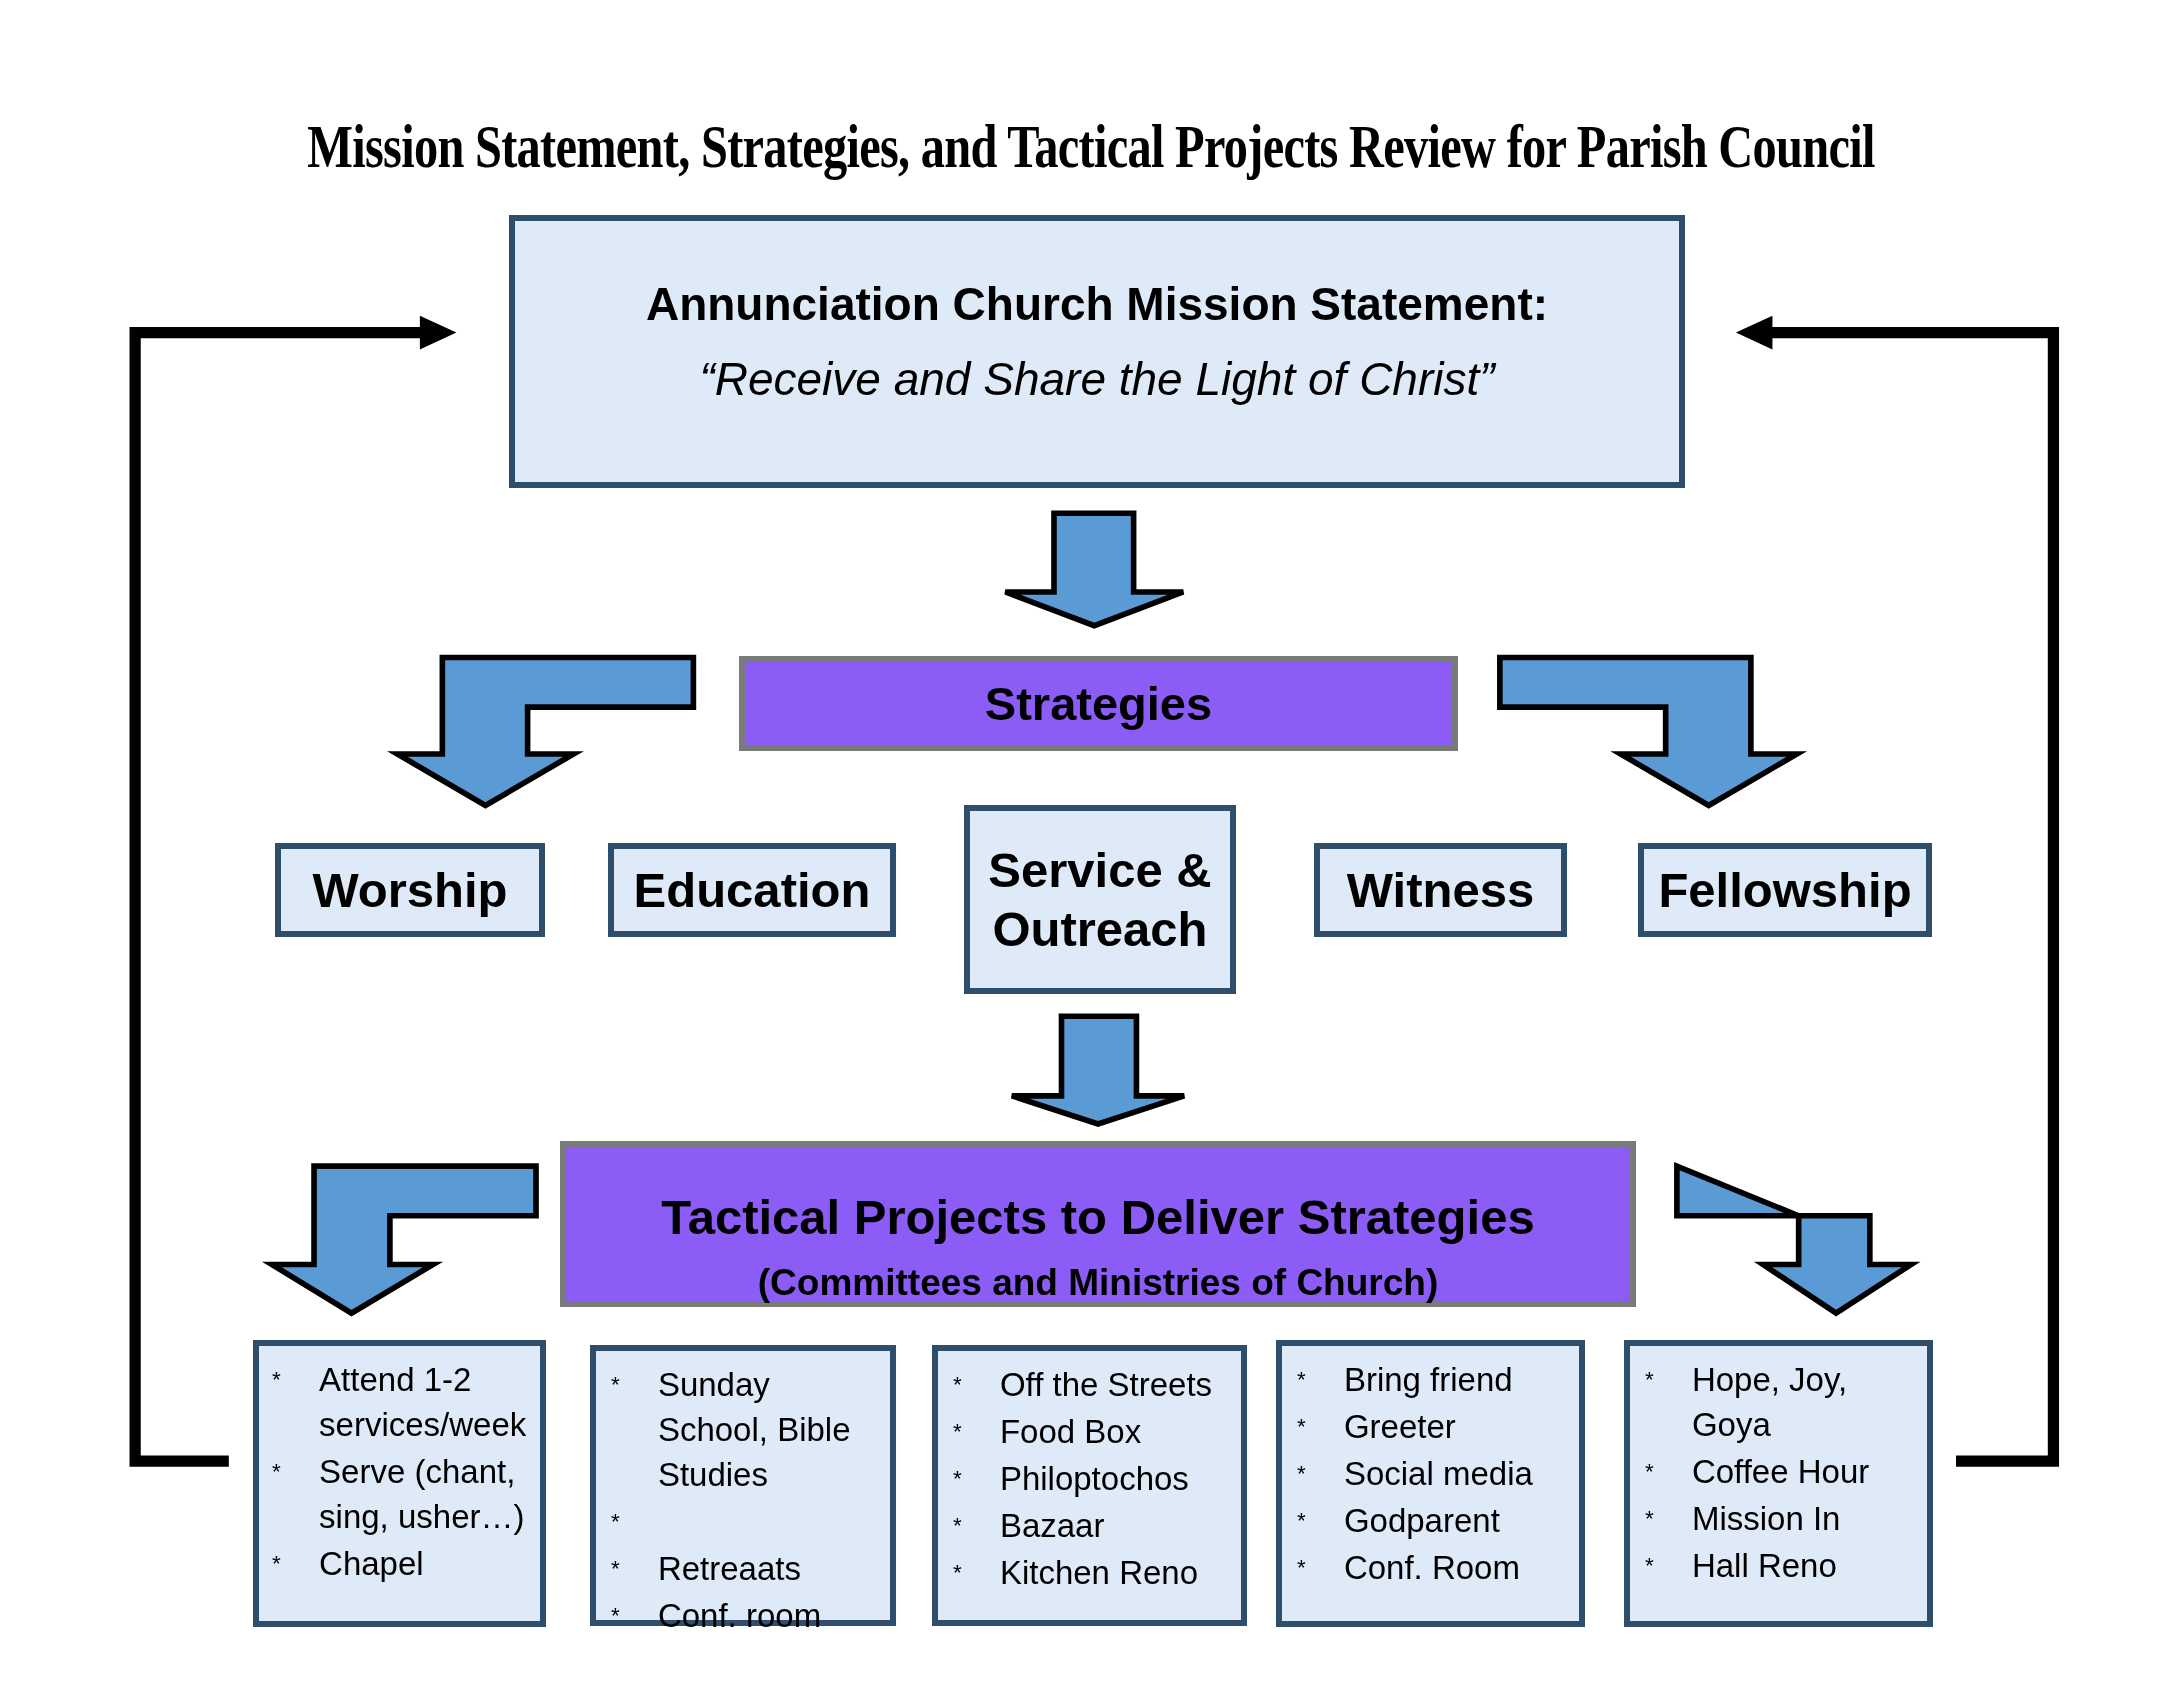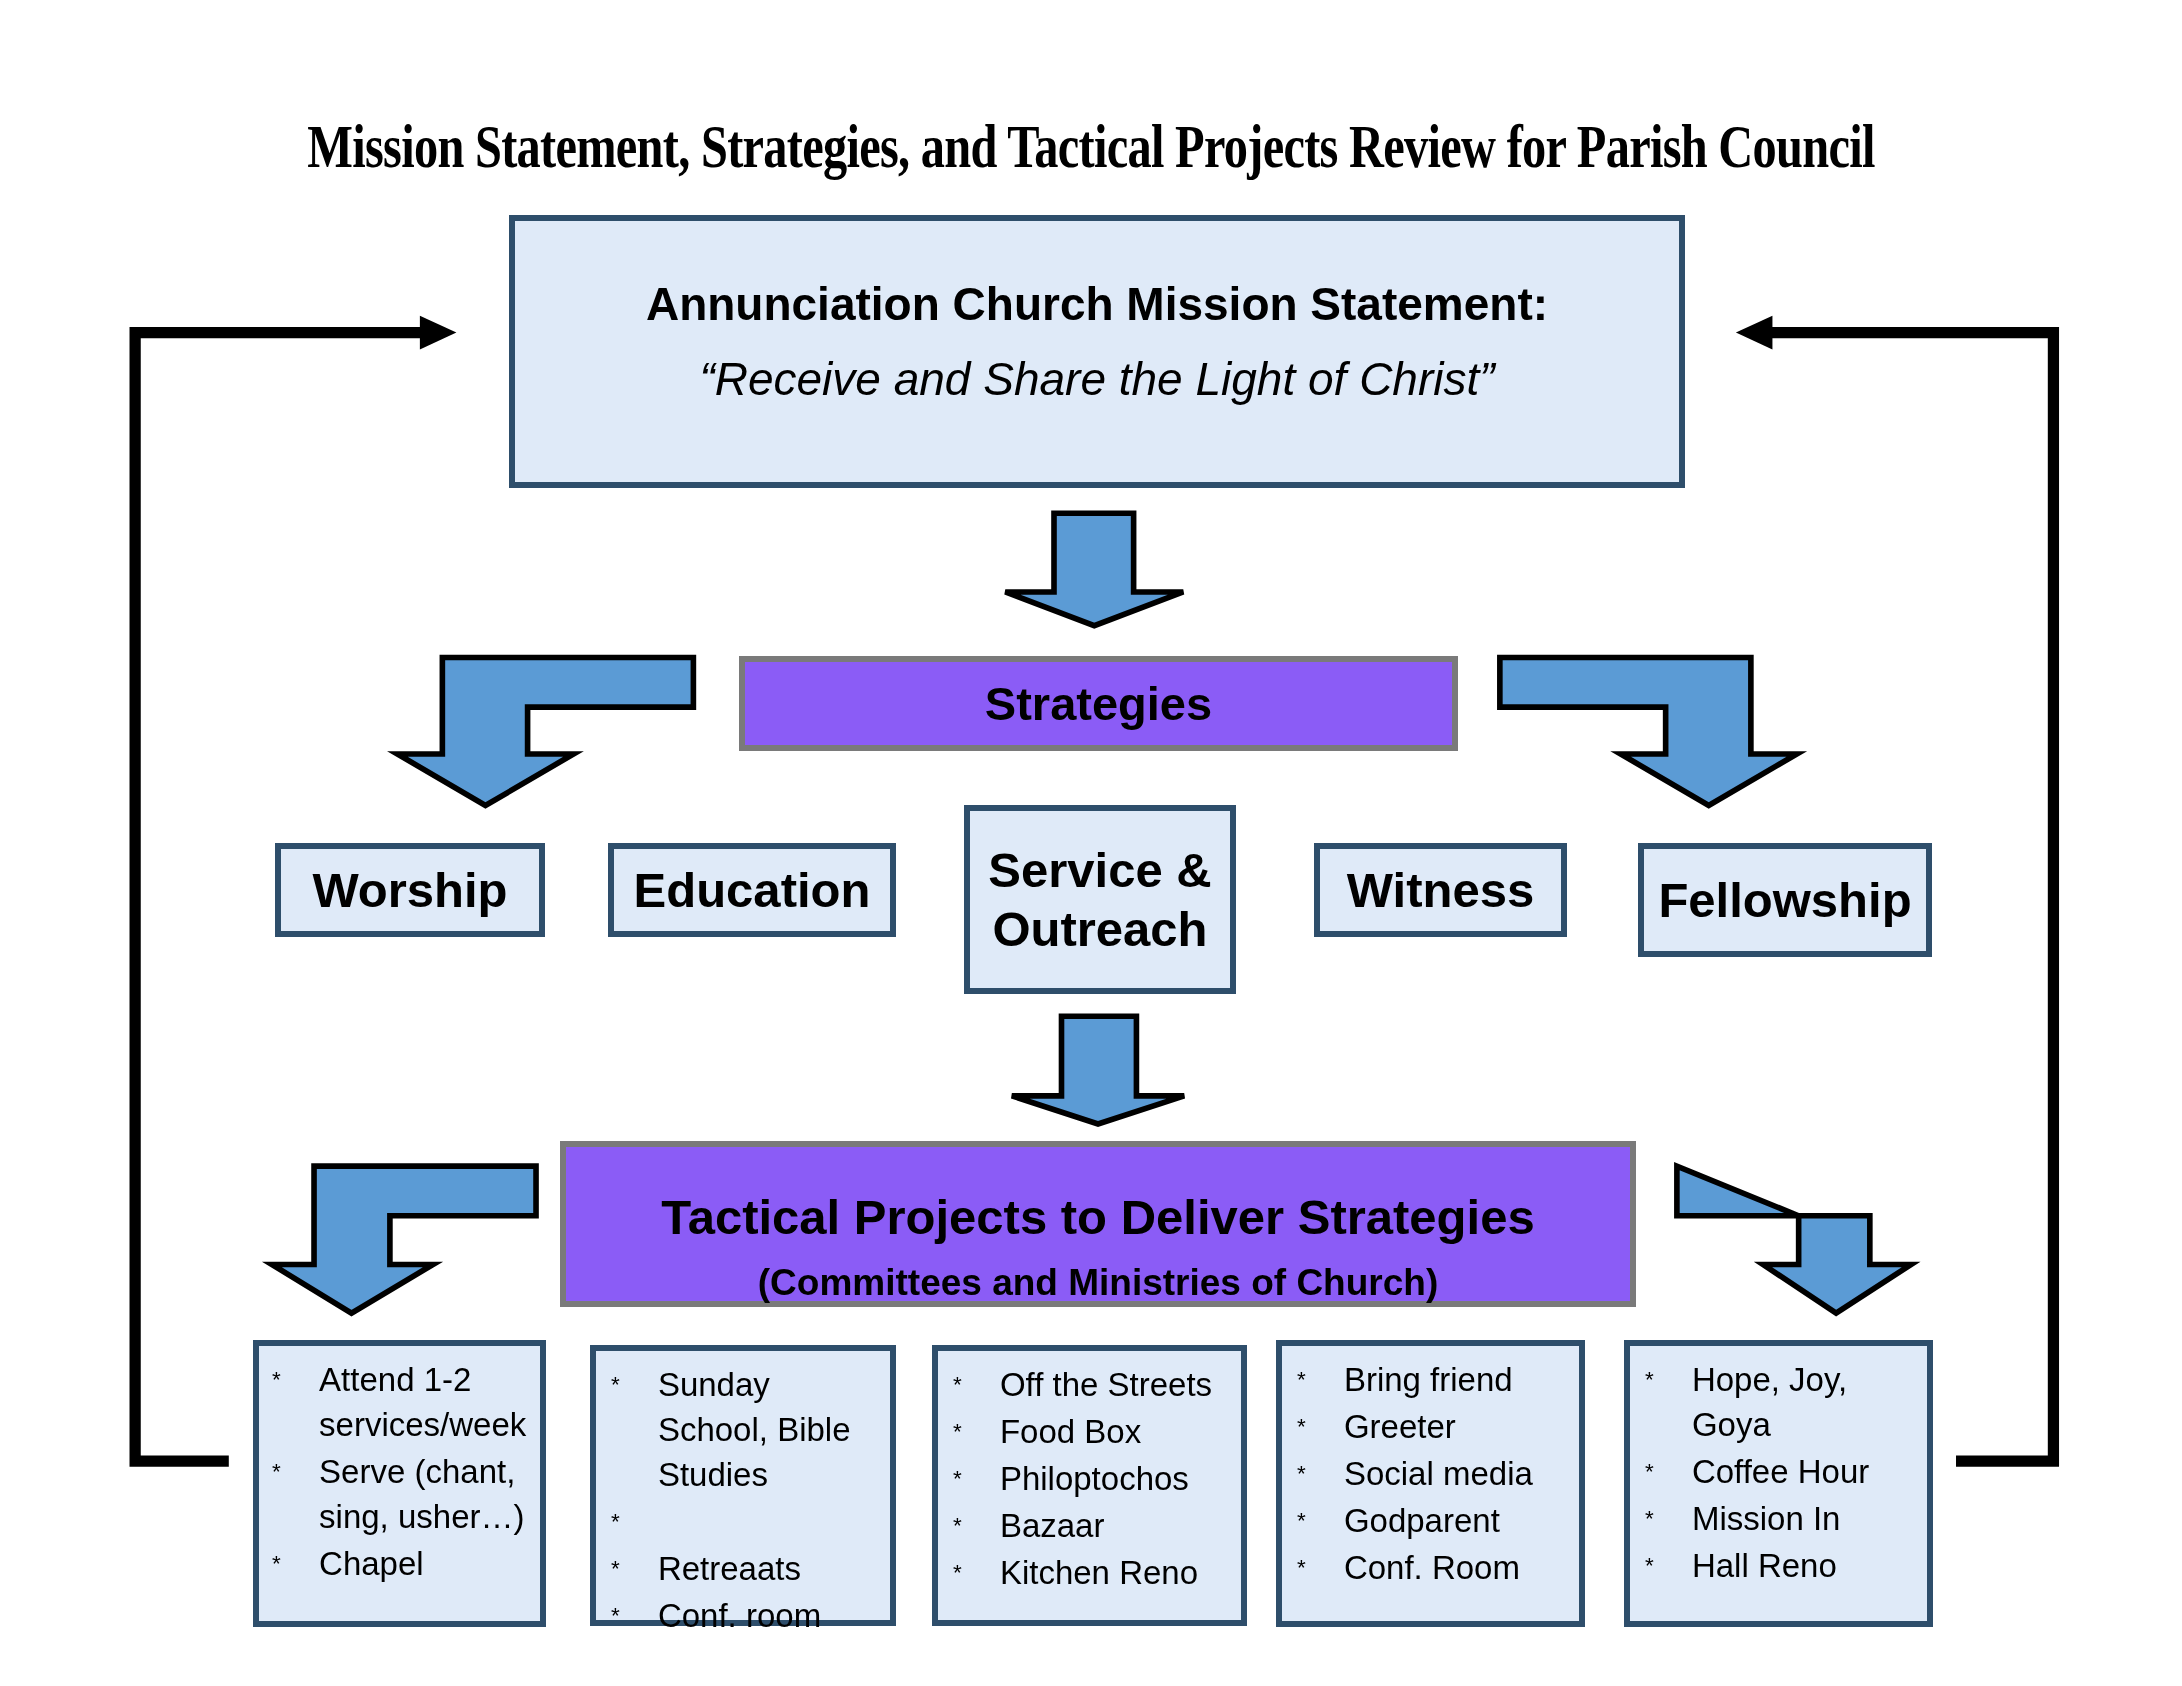--- a/index.html
+++ b/index.html
@@ -76,21 +76,21 @@
   </div>
 <div class="box sbox" style="left:608px;top:843px;width:288px;height:94px;">
   <span>Education</span>
   </div>
 <div class="box sbox" style="left:964px;top:805px;width:272px;height:189px;padding:0 17px;">
   <span>Service &amp; Outreach</span>
   </div>
 <div class="box sbox" style="left:1314px;top:843px;width:253px;height:94px;">
   <span>Witness</span>
   </div>
-<div class="box sbox" style="left:1638px;top:843px;width:294px;height:114px;">
+<div class="box sbox" style="left:1638px;top:843px;width:294px;height:94px;">
   <span>Fellowship</span>
   </div>
 
 <div class="gbox tact-title">
   <div class="t1">Tactical Projects to Deliver Strategies</div>
   <div class="t2">(Committees and Ministries of Church)</div>
 </div>
 
 <div class="box tbox" style="left:253px;top:1340px;width:293px;height:287px;">
     <ul>

